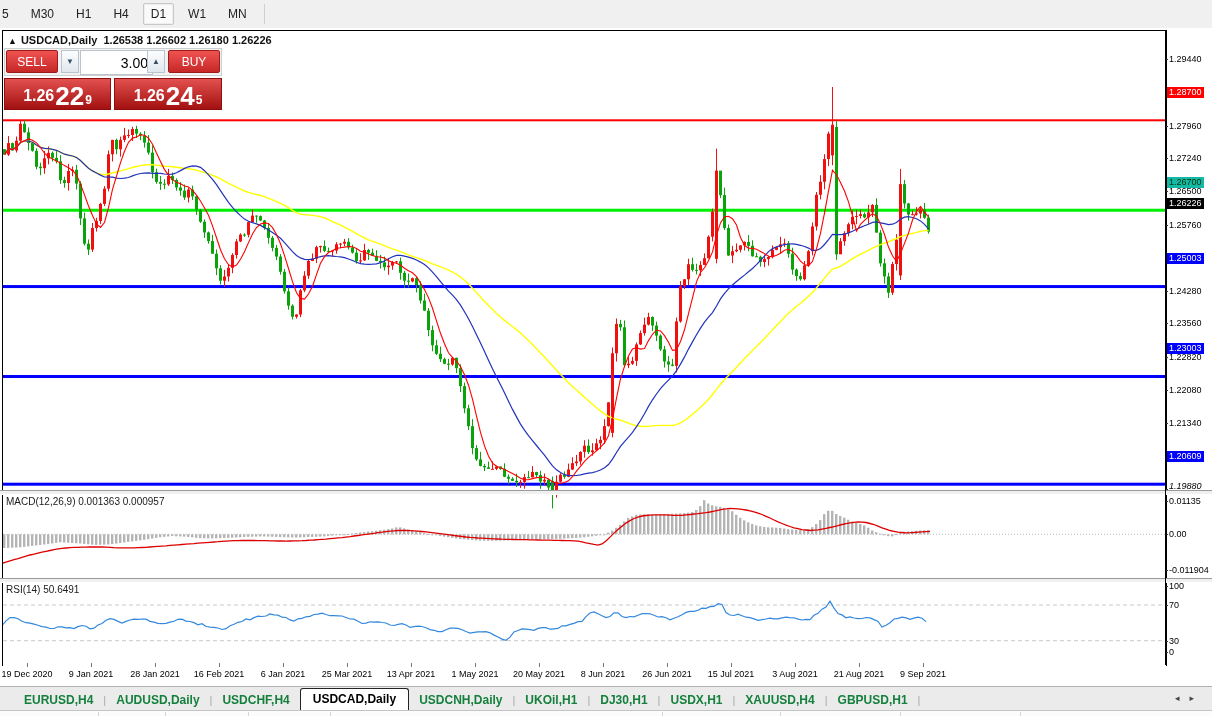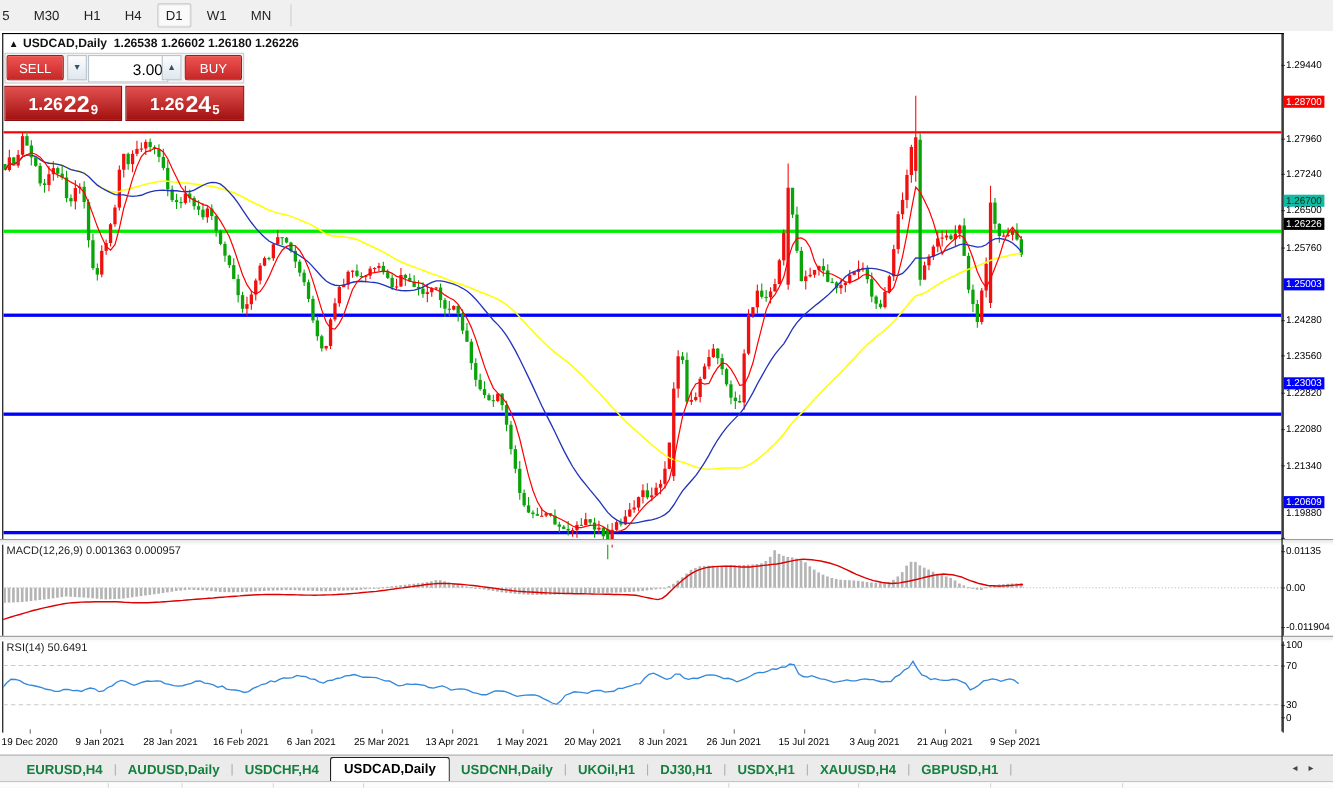--- a/index.html
+++ b/index.html
@@ -40,21 +40,21 @@
   #vol-down{left:57px;}
   #vol-up{left:143px;}
   #vol-input{position:absolute;left:76px;top:2px;width:63px;height:23px;border:1px solid #b9c4ce;
              font-size:14px;text-align:right;padding:0 4px;font-family:"Liberation Sans",sans-serif;}
   .price-box{position:absolute;top:30px;height:32px;color:#fff;
              background:linear-gradient(#e25050,#a31010);border:1px solid #8d0f0f;box-sizing:border-box;
              display:flex;align-items:flex-end;justify-content:center;padding-bottom:2px;}
   #sell-box{left:0px;width:107px;}
   #buy-box{left:110px;width:108px;}
   .pb-small{font-size:16px;font-weight:bold;margin:0 1px 2px 0;}
-  .pb-big{font-size:21px;font-weight:bold;line-height:22px;}
+  .pb-big{font-size:26px;font-weight:bold;line-height:22px;}
   .pb-sup{font-size:12px;font-weight:bold;vertical-align:top;margin-left:1px;}
   
   .y-label{position:absolute;left:1169px;font-size:9px;color:#000;line-height:10px;}
   .y-badge{position:absolute;left:1167px;font-size:9px;line-height:11px;padding:0 2px;}
   .y-tick{position:absolute;left:1165px;width:3px;height:1px;background:#333;}
   .x-label{position:absolute;font-size:9px;color:#000;transform:translateX(-50%);white-space:nowrap;}
   .x-tick{position:absolute;width:1px;height:4px;background:#777;}
   
   #tab-bar{position:absolute;left:0;top:686px;width:1212px;height:24px;background:#ebebeb;
            border-top:1px solid #b0b0b0;display:flex;align-items:flex-end;}
@@ -851,21 +851,21 @@
       <div class="y-label" style="top: 290.472px;">1.23560</div>
       <div class="y-badge" style="background: rgb(0, 0, 255); color: rgb(255, 255, 255); top: 315.025px;">1.23003</div>
       <div class="y-tick" style="top: 328.756px;"></div>
       <div class="y-label" style="top: 323.756px;">1.22820</div>
       <div class="y-tick" style="top: 362.039px;"></div>
       <div class="y-label" style="top: 357.039px;">1.22080</div>
       <div class="y-tick" style="top: 395.323px;"></div>
       <div class="y-label" style="top: 390.323px;">1.21340</div>
       <div class="y-badge" style="background: rgb(0, 0, 255); color: rgb(255, 255, 255); top: 422.702px;">1.20609</div>
       <div class="y-tick" style="top: 460.991px;"></div>
-      <div class="y-label" style="top: 433px;">1.19880</div>
+      <div class="y-label" style="top: 453px; font-style: italic;">1.19880</div>
       <div class="y-tick" style="top: 472.72px;"></div>
       <div class="y-label" style="top: 467.72px;">0.01135</div>
       <div class="y-tick" style="top: 506.3px;"></div>
       <div class="y-label" style="top: 501.3px;">0.00</div>
       <div class="y-tick" style="top: 541.519px;"></div>
       <div class="y-label" style="top: 536.519px;">-0.011904</div>
       <div class="y-tick" style="top: 558px;"></div>
       <div class="y-label" style="top: 553px;">100</div>
       <div class="y-tick" style="top: 577px;"></div>
       <div class="y-label" style="top: 572px;">70</div>

